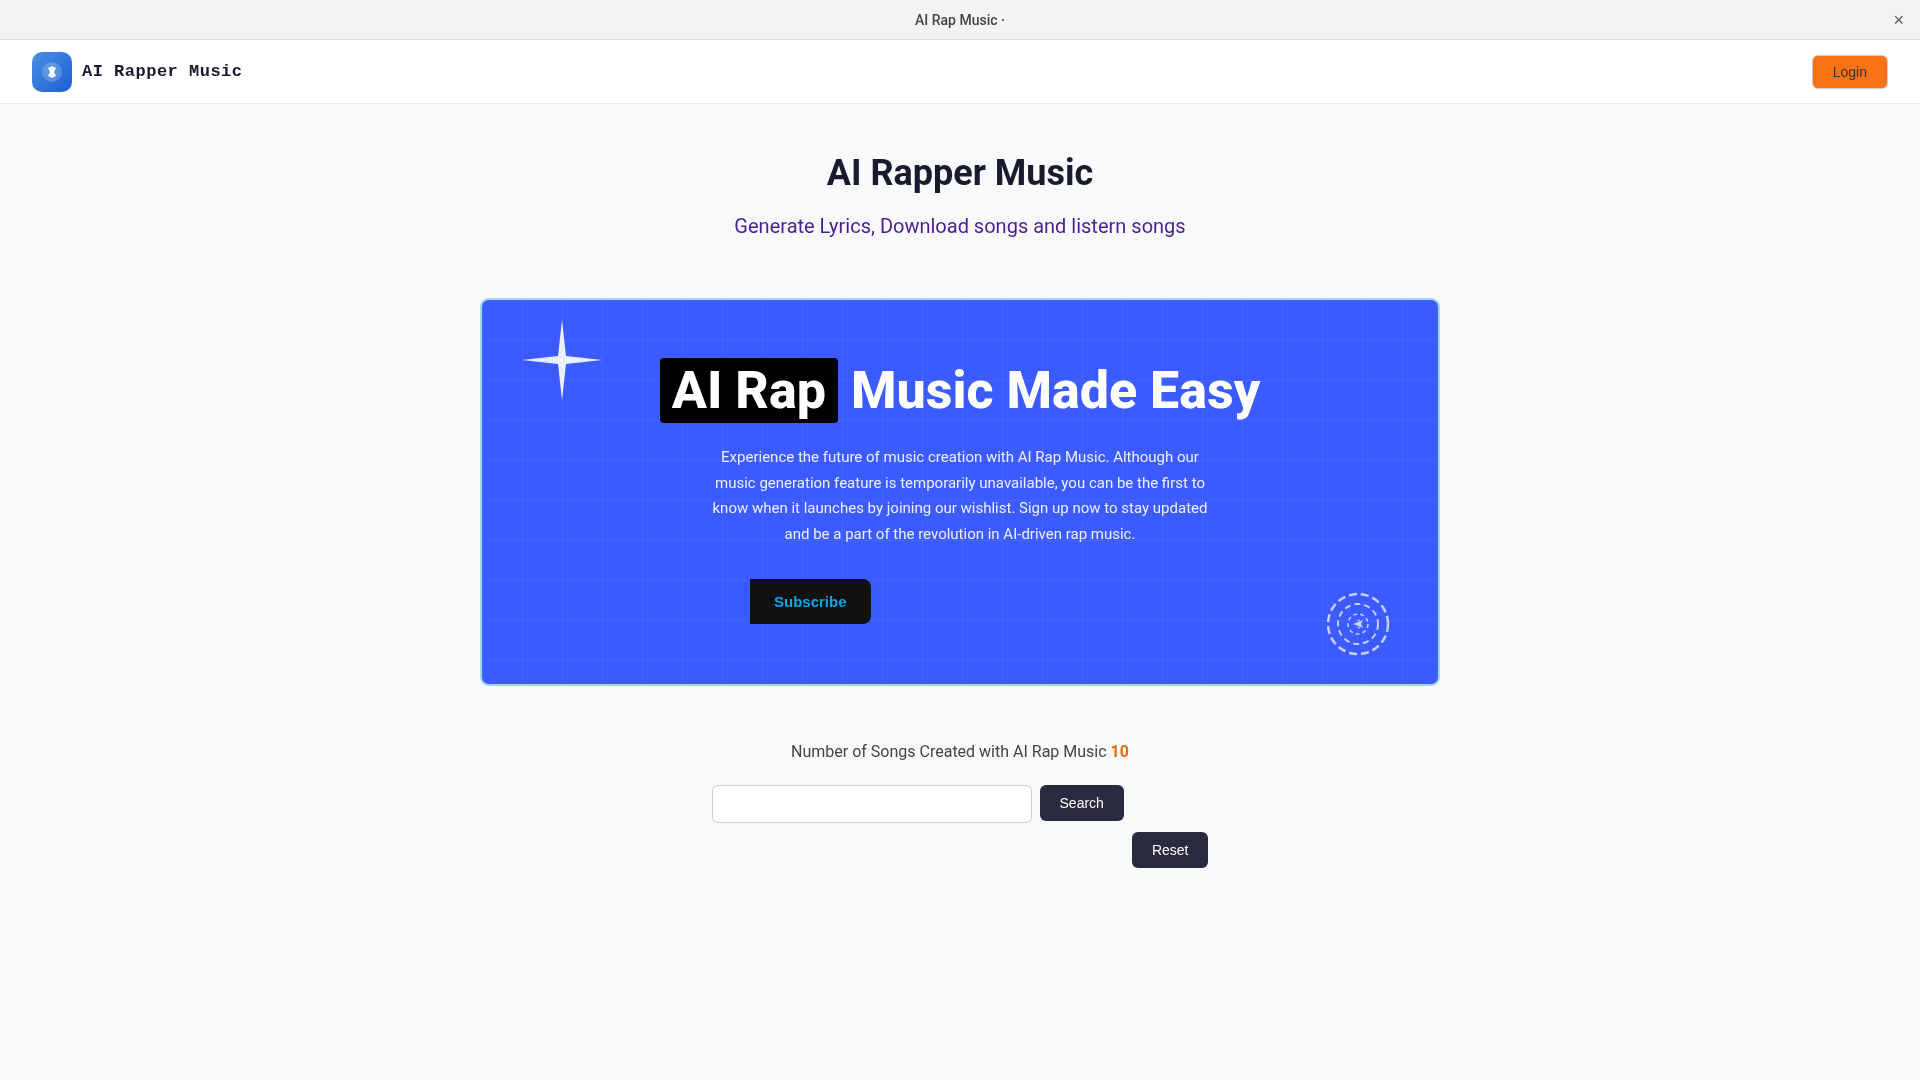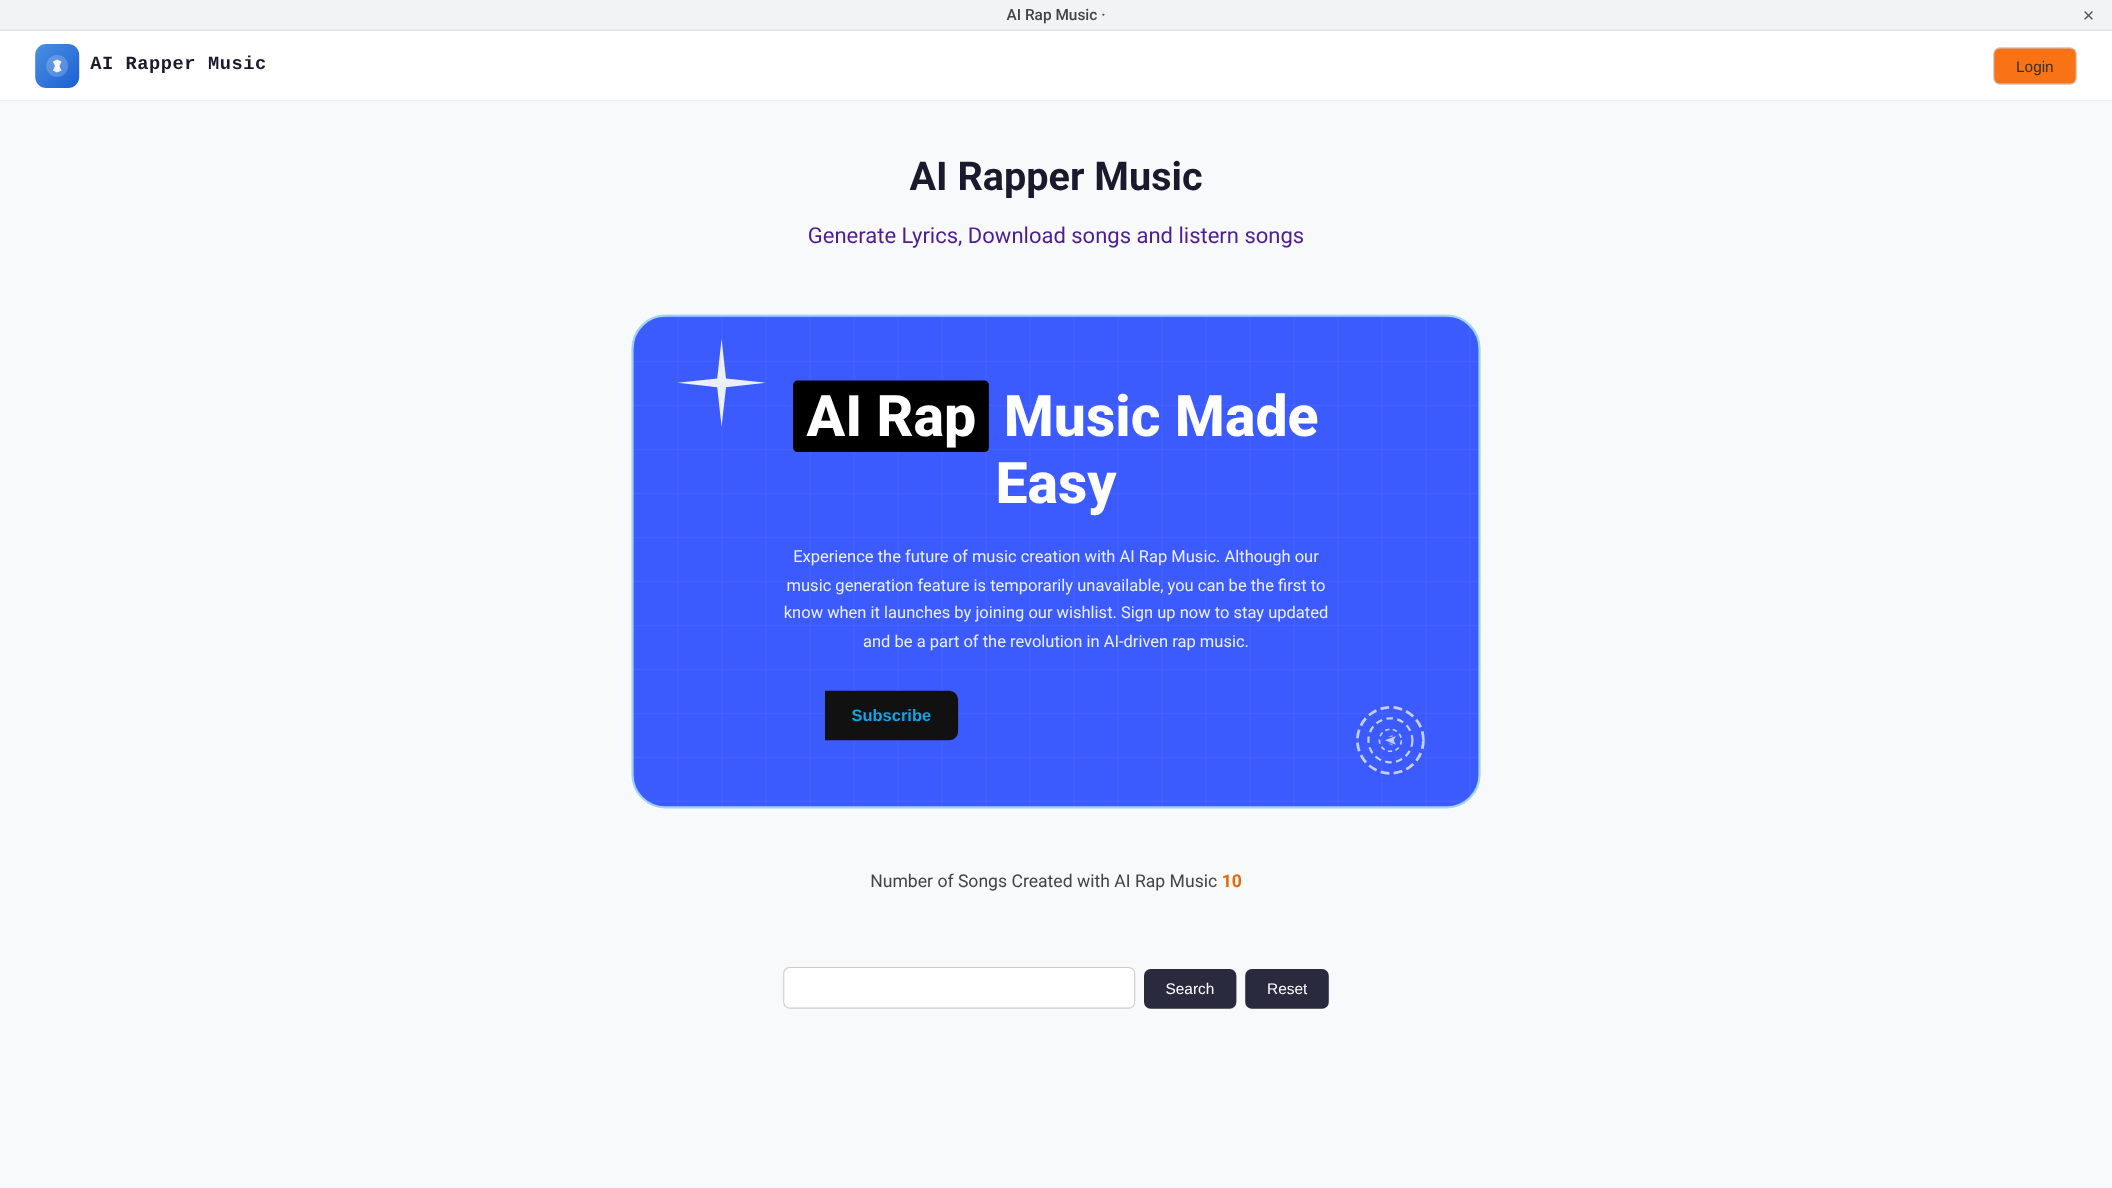--- a/index.html
+++ b/index.html
@@ -12,21 +12,21 @@
       font-family: -apple-system, BlinkMacSystemFont, 'Segoe UI', Roboto, sans-serif;
       background-color: #f8f9fa;
       min-height: 1080px;
       width: 1920px;
       overflow-x: hidden;
     }
 
     
     .browser-bar {
       background: #f1f3f4;
-      height: 28px;
+      height: 40px;
       display: flex;
       align-items: center;
       justify-content: center;
       border-bottom: 1px solid #ddd;
       position: relative;
     }
 
     .browser-bar-title {
       font-size: 14px;
       color: #444;
@@ -116,23 +116,23 @@
     }
 
     .hero-subtitle {
       font-size: 20px;
       color: #4c1d95;
       line-height: 1.6;
     }
 
     
     .banner-card {
-      width: 772px;
+      width: 960px;
       background: #3b5bff;
-      border-radius: 31px;
+      border-radius: 9px;
       padding: 60px 100px;
       position: relative;
       overflow: hidden;
       text-align: center;
       border: 2px solid #a0d4f5;
       margin-bottom: 56px;
     }
 
     
     .star-decoration {
@@ -245,21 +245,21 @@
 
     .songs-count-text {
       font-size: 16px;
       color: #444;
     }
 
     
     .search-section {
       display: flex;
       gap: 8px;
-      align-items: flex-end;
+      align-items: flex-start;
     }
 
     .search-input {
       width: 320px;
       padding: 10px 14px;
       border: 1px solid #ccc;
       border-radius: 6px;
       font-size: 14px;
       background: white;
       outline: none;

